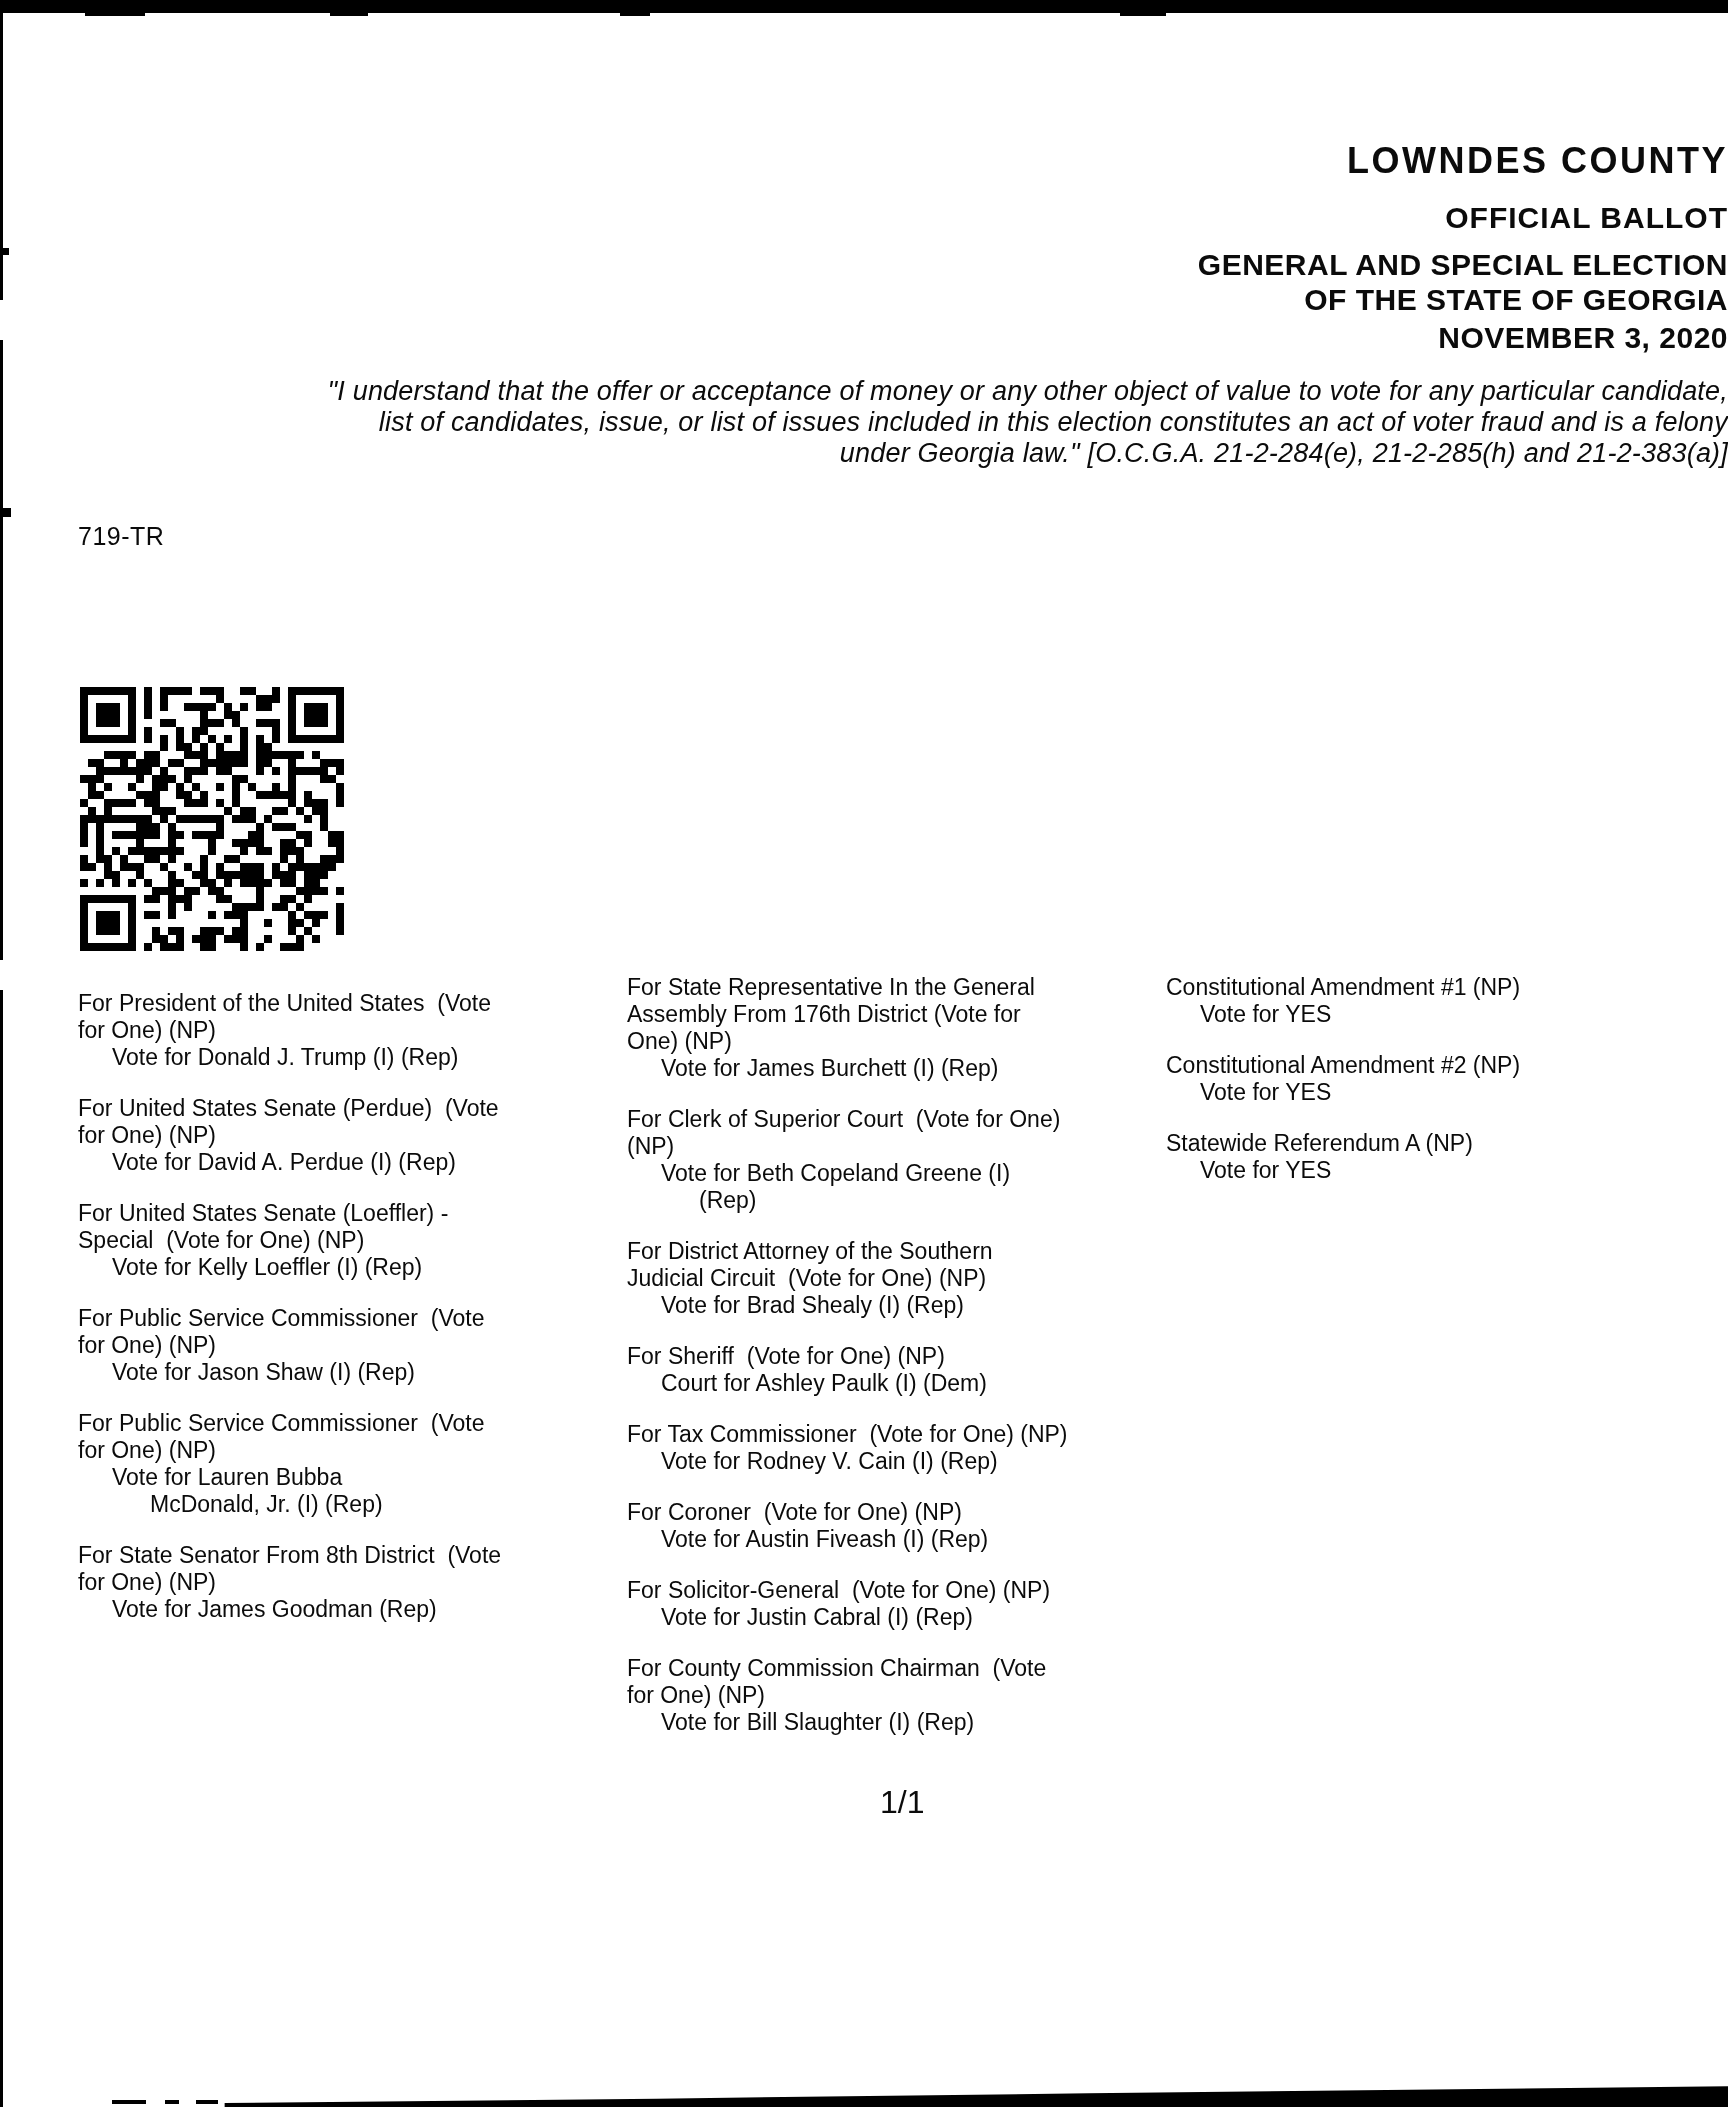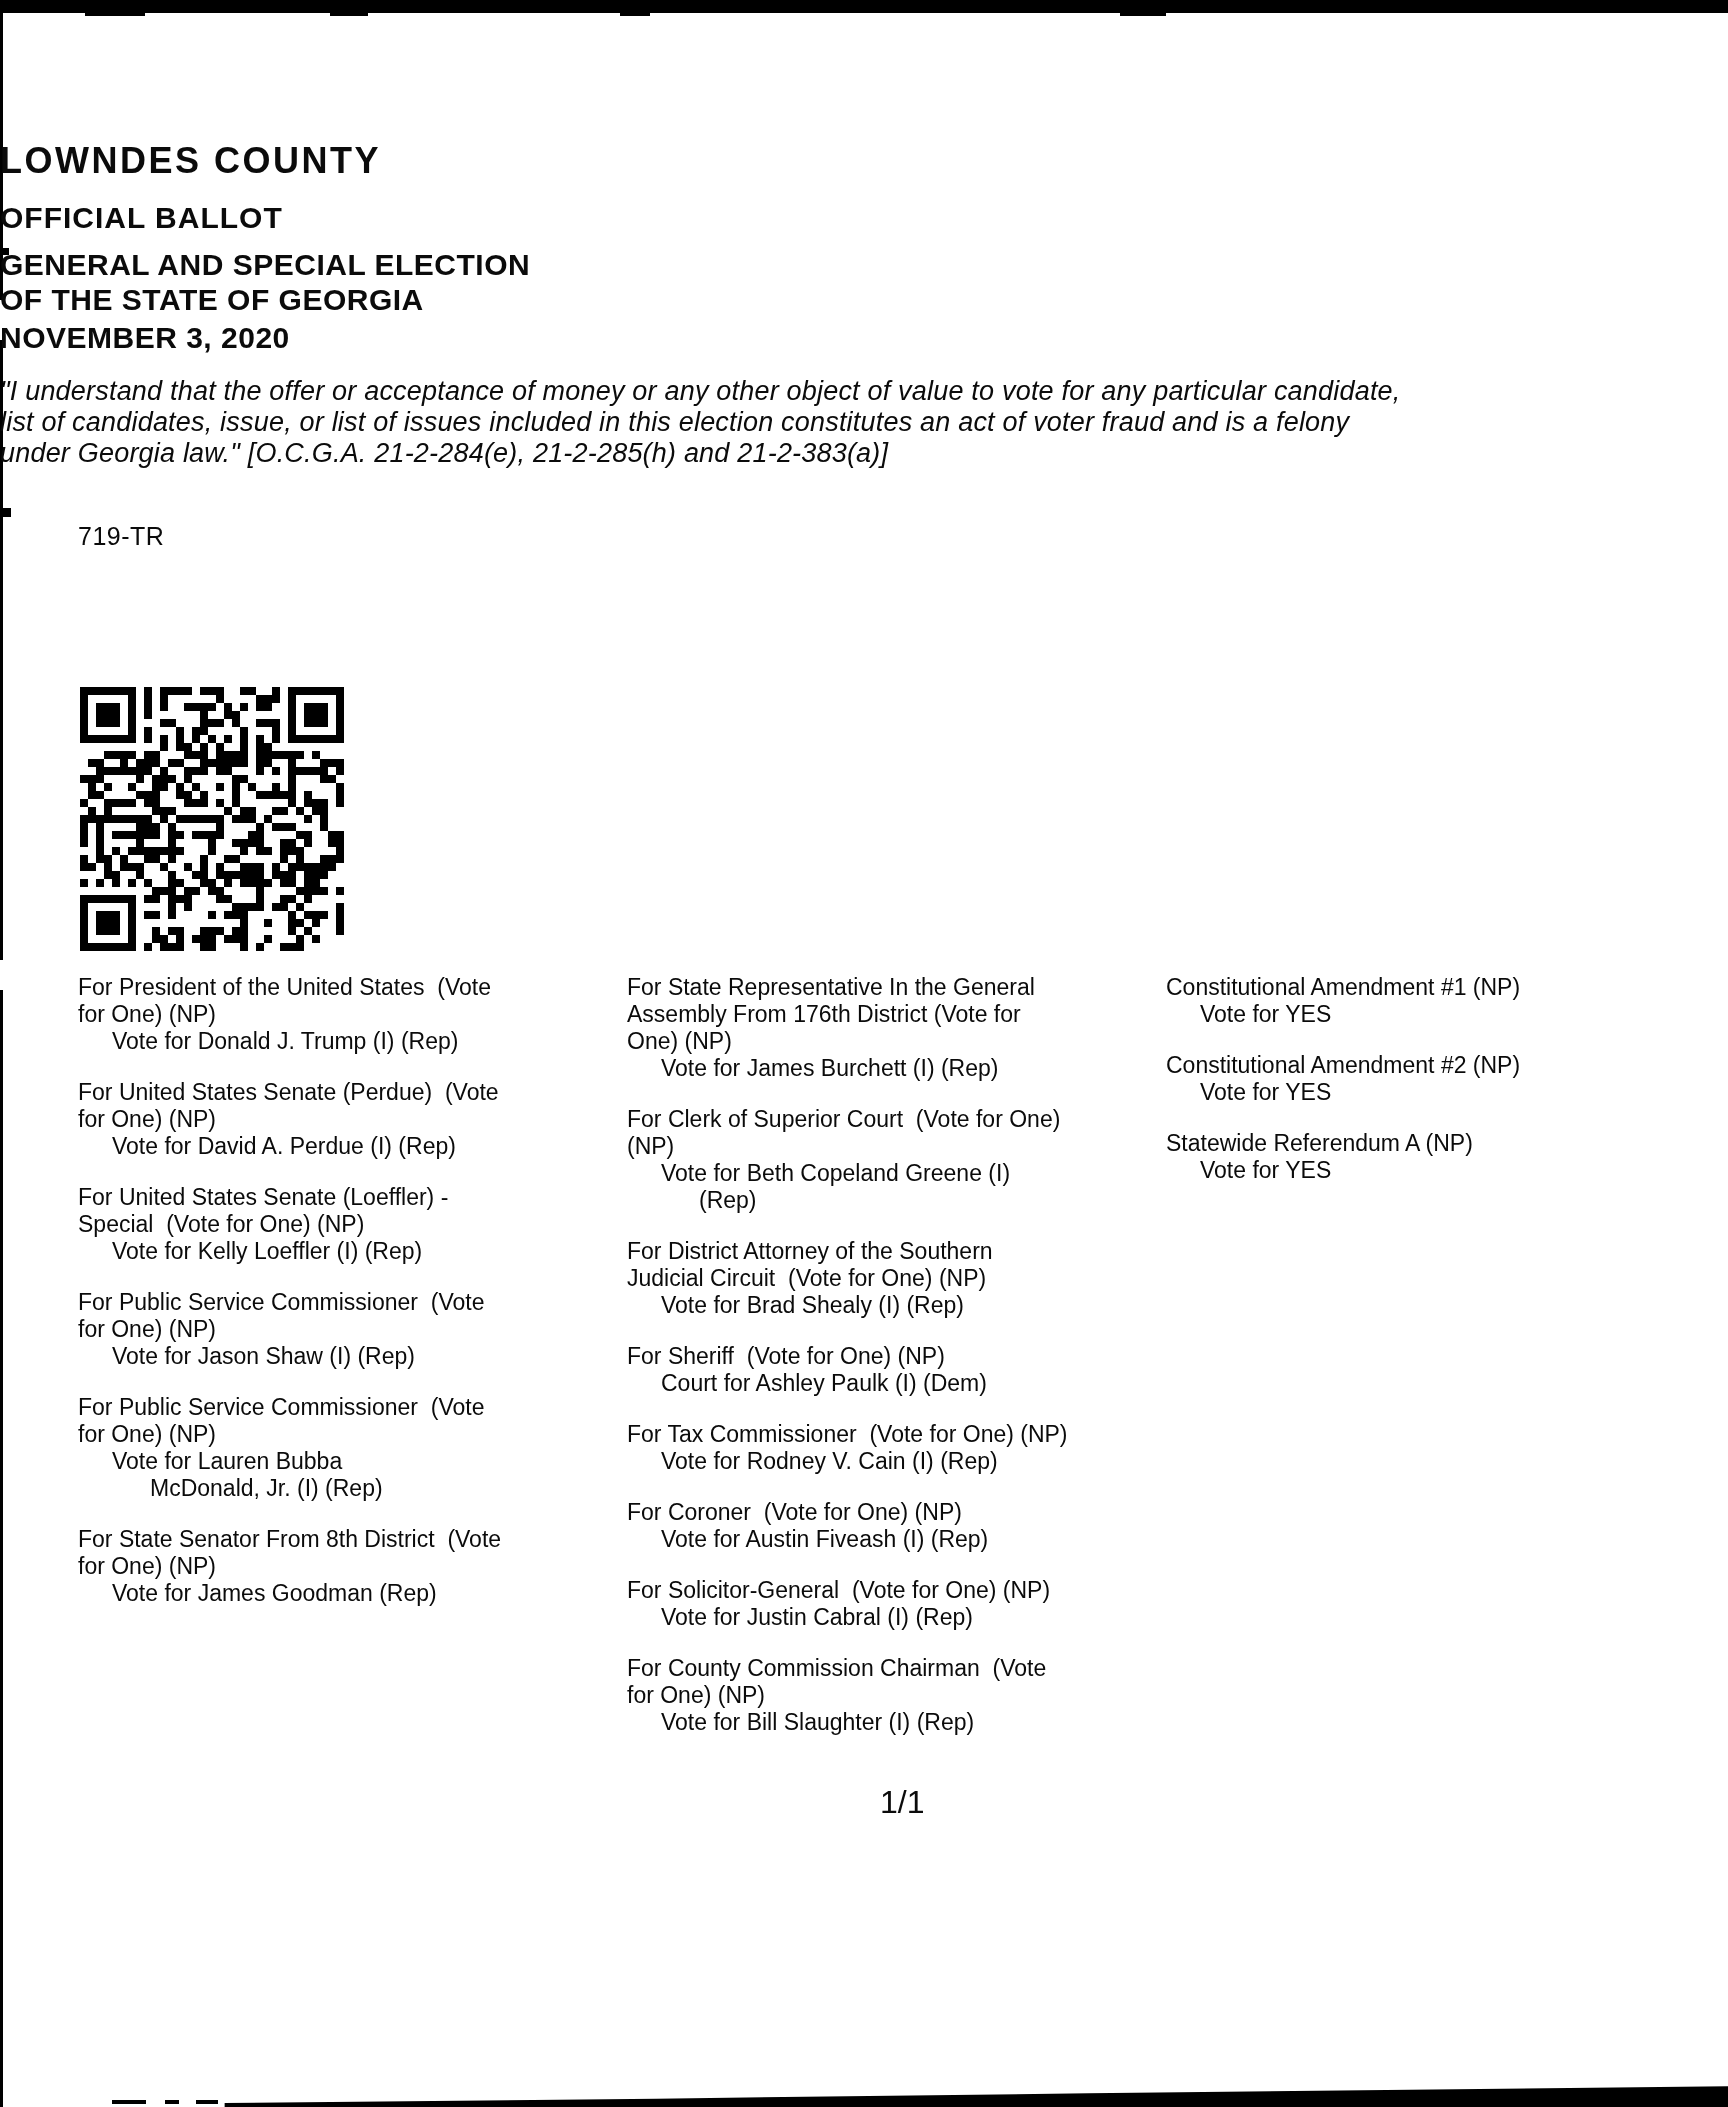--- a/index.html
+++ b/index.html
@@ -16,34 +16,34 @@
   .top-bar-dash{position:absolute;height:3px;background:#000;top:13px;}
   .left-line{position:absolute;left:0;top:13px;width:3px;height:2094px;background:#000;}
   .left-gap{position:absolute;left:0;width:4px;background:#fff;}
   .left-tick{position:absolute;background:#000;}
   .bottom-wedge{
     position:absolute;left:0;bottom:0;width:1728px;height:22px;background:#000;
     clip-path:polygon(13% 82%,38% 62%,63% 38%,100% 6%,100% 100%,13% 100%);
   }
   .bottom-dash{position:absolute;height:4px;background:#000;bottom:3px;}
 
-  .center{position:absolute;left:0;width:1728px;text-align:left;}
+  .center{position:absolute;left:0;width:1728px;text-align:right;}
   .h-county{top:140px;font-size:36px;font-weight:bold;letter-spacing:2.5px;}
   .h-ballot{top:201px;font-size:30px;font-weight:bold;letter-spacing:1px;}
   .h-election{top:247px;font-size:30px;font-weight:bold;letter-spacing:.5px;line-height:35px;white-space:pre-line;}
   .h-date{top:321px;font-size:30px;font-weight:bold;letter-spacing:.5px;}
   .fraud-notice{
     top:376px;font-size:27px;font-style:italic;line-height:31px;
     white-space:pre-line;letter-spacing:.2px;
   }
   .ballot-style{position:absolute;left:78px;top:522px;font-size:25px;letter-spacing:.5px;}
   #qr{position:absolute;left:80px;top:687px;}
 
   .col{position:absolute;top:974px;font-size:23px;line-height:27px;}
-  .col-1{left:78px;width:490px;}
+  .col-1{left:78px;width:490px;margin-top:16px;}
   .col-2{left:627px;width:515px;}
   .col-3{left:1166px;width:480px;}
   .contest{margin-bottom:24px;}
   .contest-title{white-space:pre-wrap;}
   .vote-line{white-space:pre-wrap;padding-left:72px;text-indent:-38px;}
   .page-number{position:absolute;left:880px;top:1784px;font-size:32px;}
 </style>
 </head>
 <body>
 

